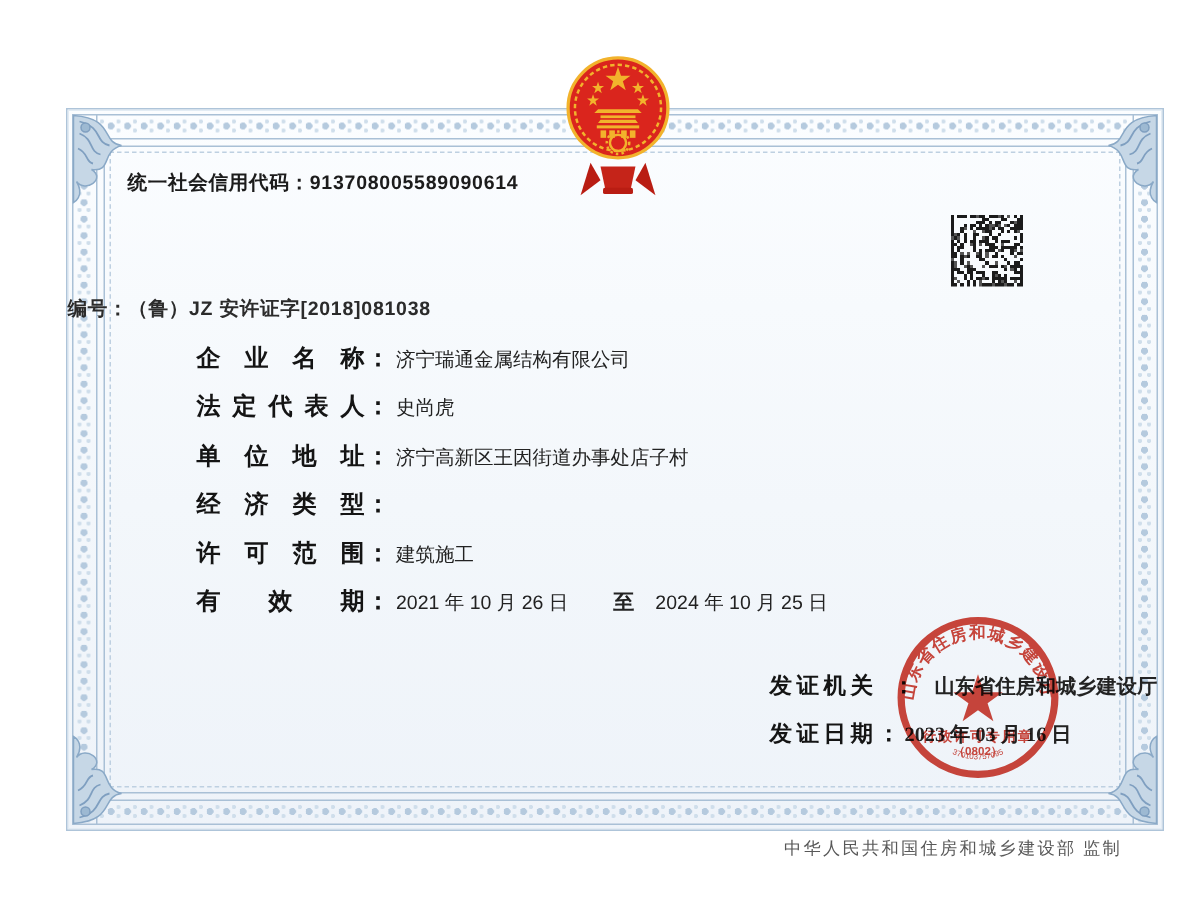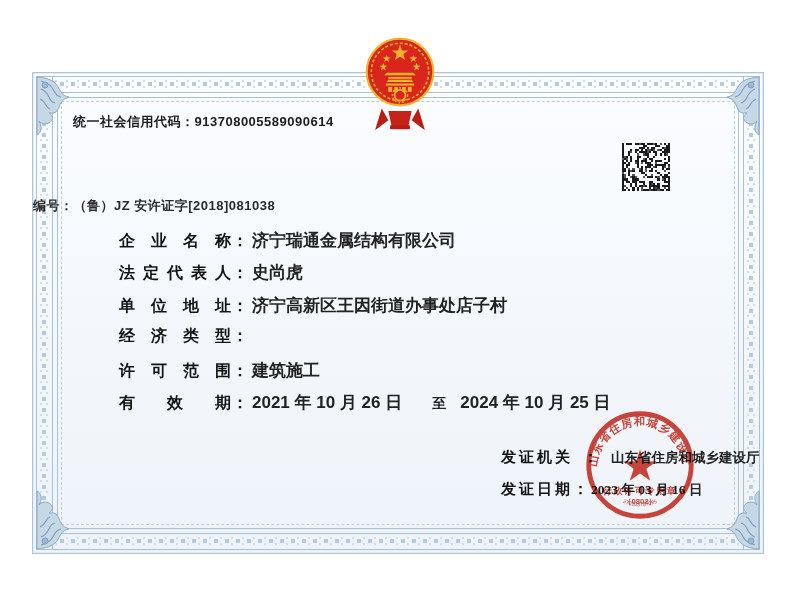--- a/index.html
+++ b/index.html
@@ -1,21 +1,21 @@
 <!DOCTYPE html>
 <html><head>
 <meta charset="utf-8">
 <style>
   html,body{margin:0;padding:0;}
   body{
     width:800px;height:600px;background:#ffffff;position:relative;overflow:hidden;
     font-family:"Liberation Sans","DejaVu Sans",sans-serif;
     -webkit-font-smoothing:antialiased;
   }
-  .stage{position:absolute;left:0;top:0;width:788px;height:600px;}
+  .stage{position:absolute;left:12px;top:0;width:788px;height:600px;}
 
   
   .certificate{
     position:absolute;left:32px;top:72px;width:730px;height:480px;
     background:linear-gradient(180deg,#fbfdff 0%,#f3f7fb 55%,#eef3f9 100%);
     border:1px solid #aec4d9;
     box-shadow:0 0 0 1px #e3ecf4 inset;
   }
   
   .band{position:absolute;background-color:transparent;}
@@ -52,21 +52,21 @@
     color:#e2a53e;text-shadow:0 1px 1px rgba(160,105,20,.25);
   }
   .serial-line{position:absolute;left:0;right:0;top:124px;text-align:left;font-size:13px;color:#2b2b2b;font-weight:600;letter-spacing:.5px;}
 
   .qr{position:absolute;left:589px;top:70px;width:48px;height:48px;}
   .qr svg{width:100%;height:100%;display:block;}
 
   .field-row{position:absolute;left:86px;display:flex;align-items:baseline;white-space:nowrap;}
   .j-label{display:inline-flex;justify-content:space-between;width:112px;font-size:16px;font-weight:700;color:#141414;}
   .colon{font-size:16px;font-weight:700;color:#141414;margin:0 4px 0 1px;}
-  .f-value{font-size:17px;font-weight:700;color:#222;}
+  .f-value{font-size:13px;font-weight:400;color:#222;}
   .joiner{font-size:14px;font-weight:700;color:#222;margin:0 14px 0 30px;}
 
   .issue-row{position:absolute;left:468px;display:flex;align-items:baseline;white-space:nowrap;}
   .issue-label{font-size:15px;font-weight:700;color:#141414;letter-spacing:3px;}
   .issue-colon{font-size:15px;font-weight:700;color:#141414;margin-right:3px;}
   .issue-value{font-size:13.5px;font-weight:700;color:#222;}
 
   .seal{position:absolute;left:549px;top:334px;width:116px;height:116px;opacity:.92;mix-blend-mode:multiply;pointer-events:none;}
   .seal svg{width:100%;height:100%;display:block;}
 
@@ -520,14 +520,15 @@
       <rect x="33" y="62" width="34" height="2.4" fill="#F2B32C"></rect>
       <rect x="36" y="66" width="4.5" height="6" fill="#F2B32C"></rect>
       <rect x="43" y="66" width="4.5" height="6" fill="#F2B32C"></rect>
       <rect x="52.5" y="66" width="4.5" height="6" fill="#F2B32C"></rect>
       <rect x="59.5" y="66" width="4.5" height="6" fill="#F2B32C"></rect>
       <circle cx="50" cy="76" r="6.5" fill="none" stroke="#F2B32C" stroke-width="2"></circle>
       <circle cx="50" cy="76" r="9" fill="none" stroke="#F2B32C" stroke-width="2" stroke-dasharray="2 2.6"></circle>
     </svg>
   </div>
 
+  <div class="publisher">中华人民共和国住房和城乡建设部 监制</div>
 
 </div>
 
 </body></html>

